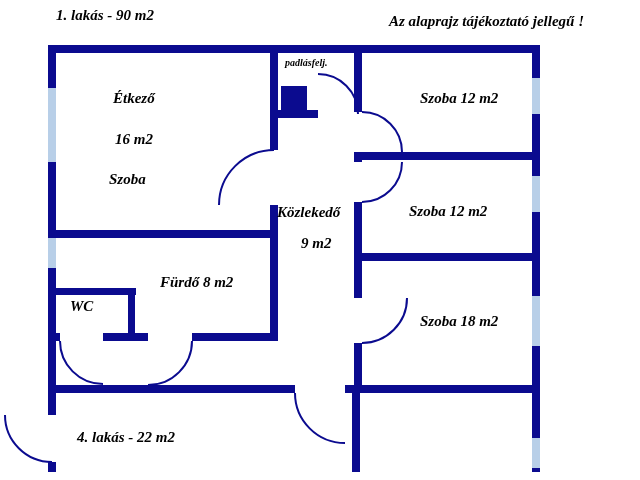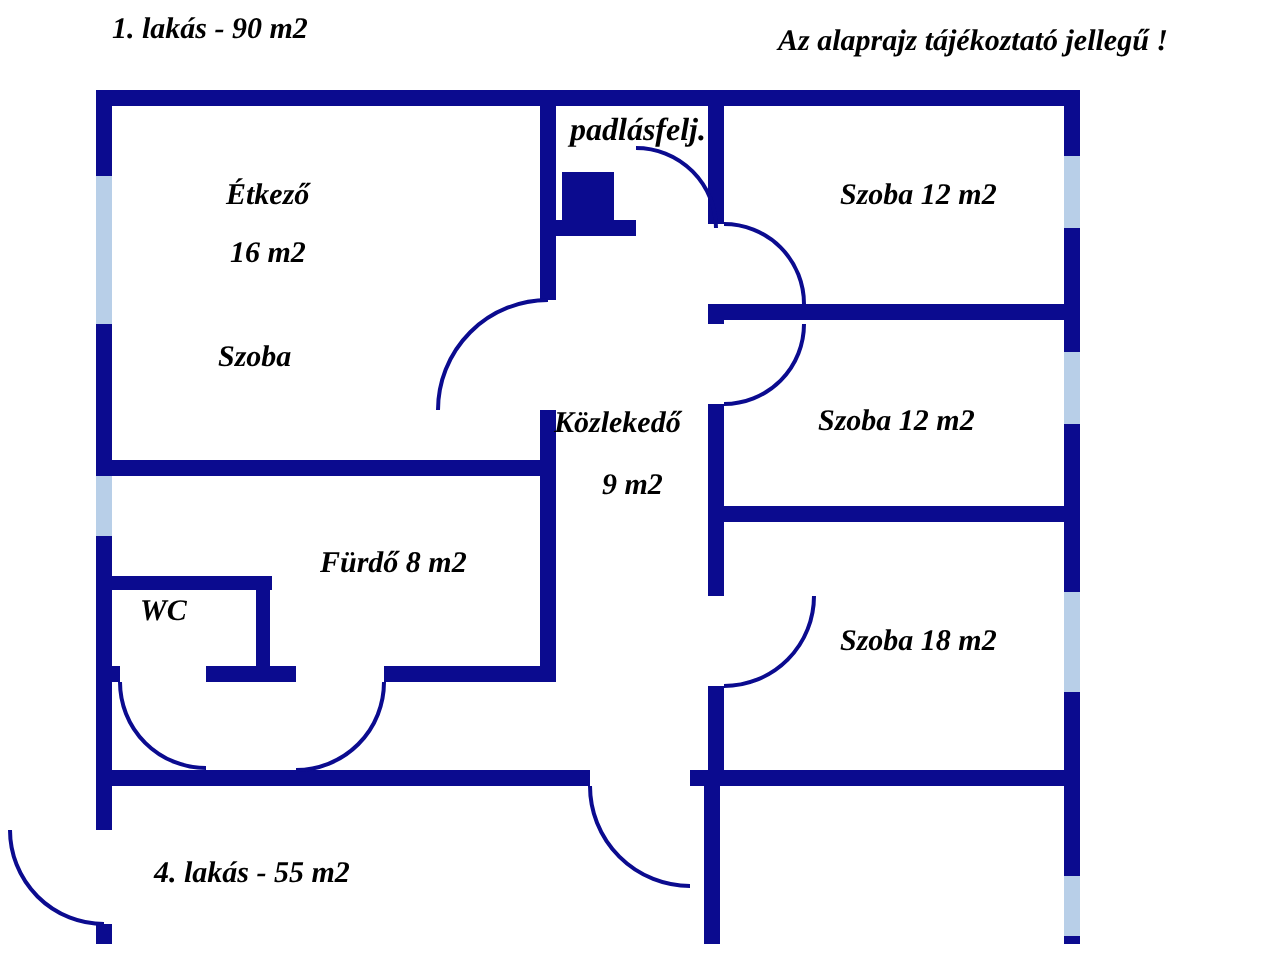--- a/index.html
+++ b/index.html
@@ -16,21 +16,21 @@
   .window { position: absolute; background: var(--window, #b8cfe8); }
   .gap    { position: absolute; background: var(--bg, #ffffff); }
   .label  {
     position: absolute;
     font-style: italic;
     font-weight: bold;
     font-size: 15px;
     color: var(--text, #000000);
     white-space: nowrap;
   }
-  .label.small { font-size: 16px; }
+  .label.small { font-size: 10px; }
   svg.arcs { position: absolute; left: 0; top: 0; pointer-events: none; }
   svg.arcs path { stroke: var(--wall, #0b0b8f); stroke-width: 2; fill: none; }
 </style>
 </head>
 <body>
 
 <div class="plan">
 
   <div class="label" style="left:56px; top:7px;">1. lakás - 90 m2</div>
   <div class="label" style="left:389px; top:13px;">Az alaprajz tájékoztató jellegű !</div>
@@ -76,24 +76,24 @@
     <path d="M 274 150 A 55 55 0 0 0 219 205"></path>
     <path d="M 60 341 A 43 43 0 0 0 103 384"></path>
     <path d="M 192 341 A 44 44 0 0 1 148 385"></path>
     <path d="M 362 343 A 45 45 0 0 0 407 298"></path>
     <path d="M 295 393 A 50 50 0 0 0 345 443"></path>
     <path d="M 52 462 A 47 47 0 0 1 5 415"></path>
   </svg>
 
   <div class="label small" style="left:285px; top:57px;">padlásfelj.</div>
   <div class="label" style="left:113px; top:90px;">Étkező</div>
-  <div class="label" style="left:115px; top:119px;text-align:center;">16 m2</div>
+  <div class="label" style="left:115px; top:131px;text-align:center;">16 m2</div>
   <div class="label" style="left:109px; top:171px;">Szoba</div>
   <div class="label" style="left:420px; top:90px;">Szoba 12 m2</div>
   <div class="label" style="left:409px; top:203px;">Szoba 12 m2</div>
   <div class="label" style="left:277px; top:204px;">Közlekedő</div>
   <div class="label" style="left:301px; top:235px;">9 m2</div>
   <div class="label" style="left:160px; top:274px;">Fürdő 8 m2</div>
   <div class="label" style="left:70px; top:298px;">WC</div>
   <div class="label" style="left:420px; top:313px;">Szoba 18 m2</div>
-  <div class="label" style="left:77px; top:429px;">4. lakás - 55 m2</div>
+  <div class="label" style="left:77px; top:429px;">4. lakás - 22 m2</div>
 
 </div>
 
 </body></html>

